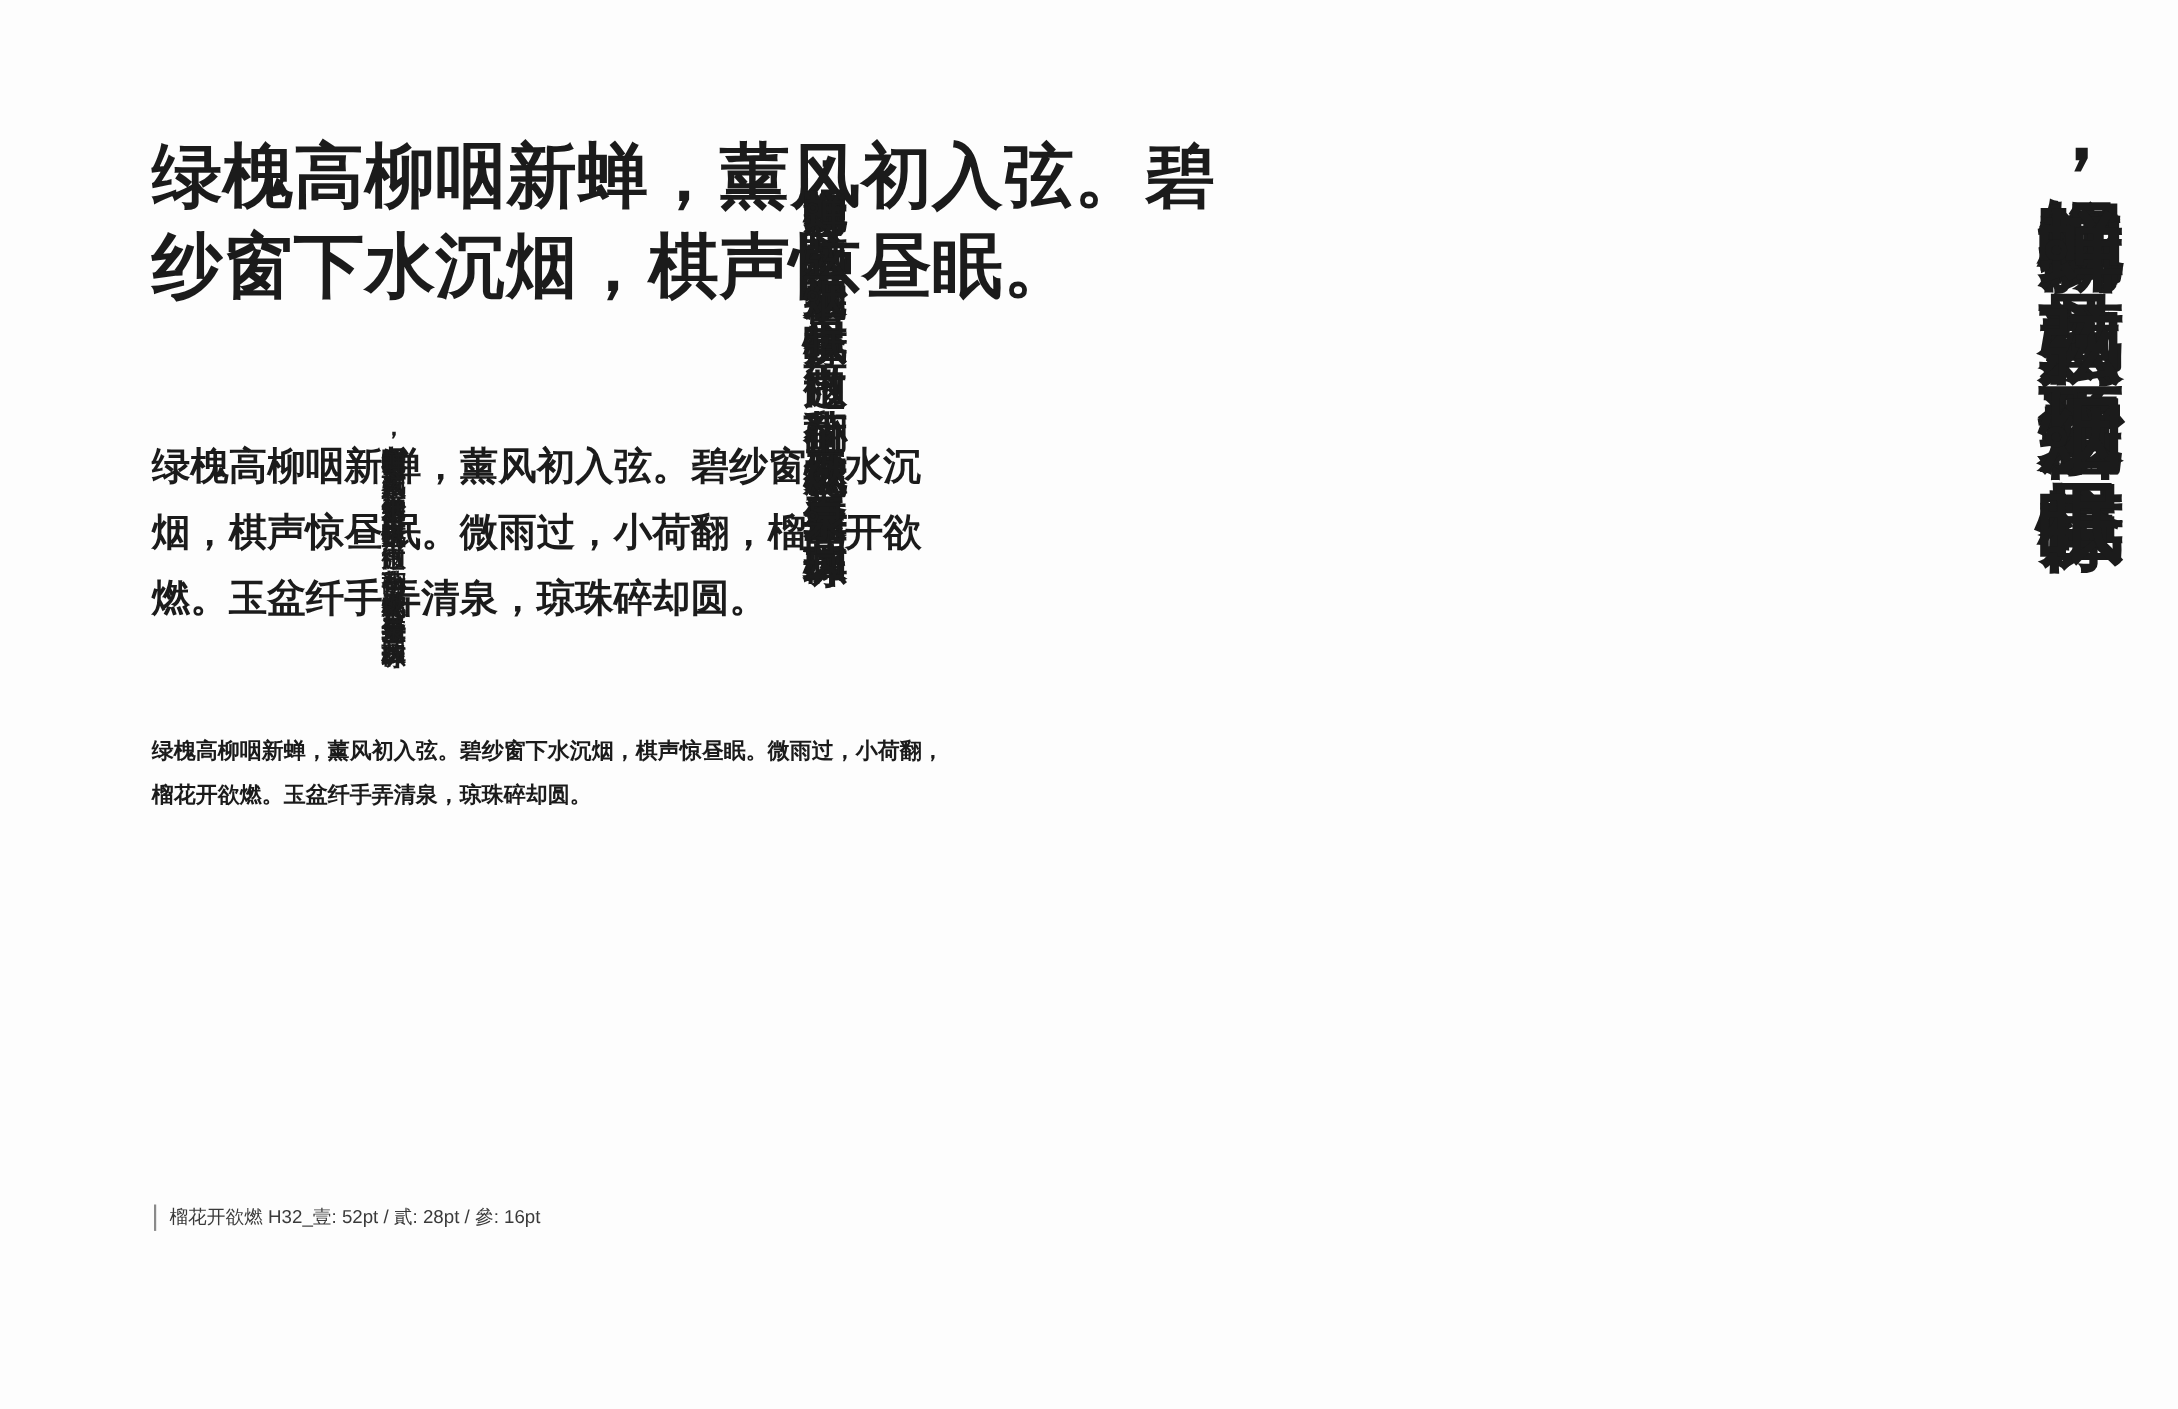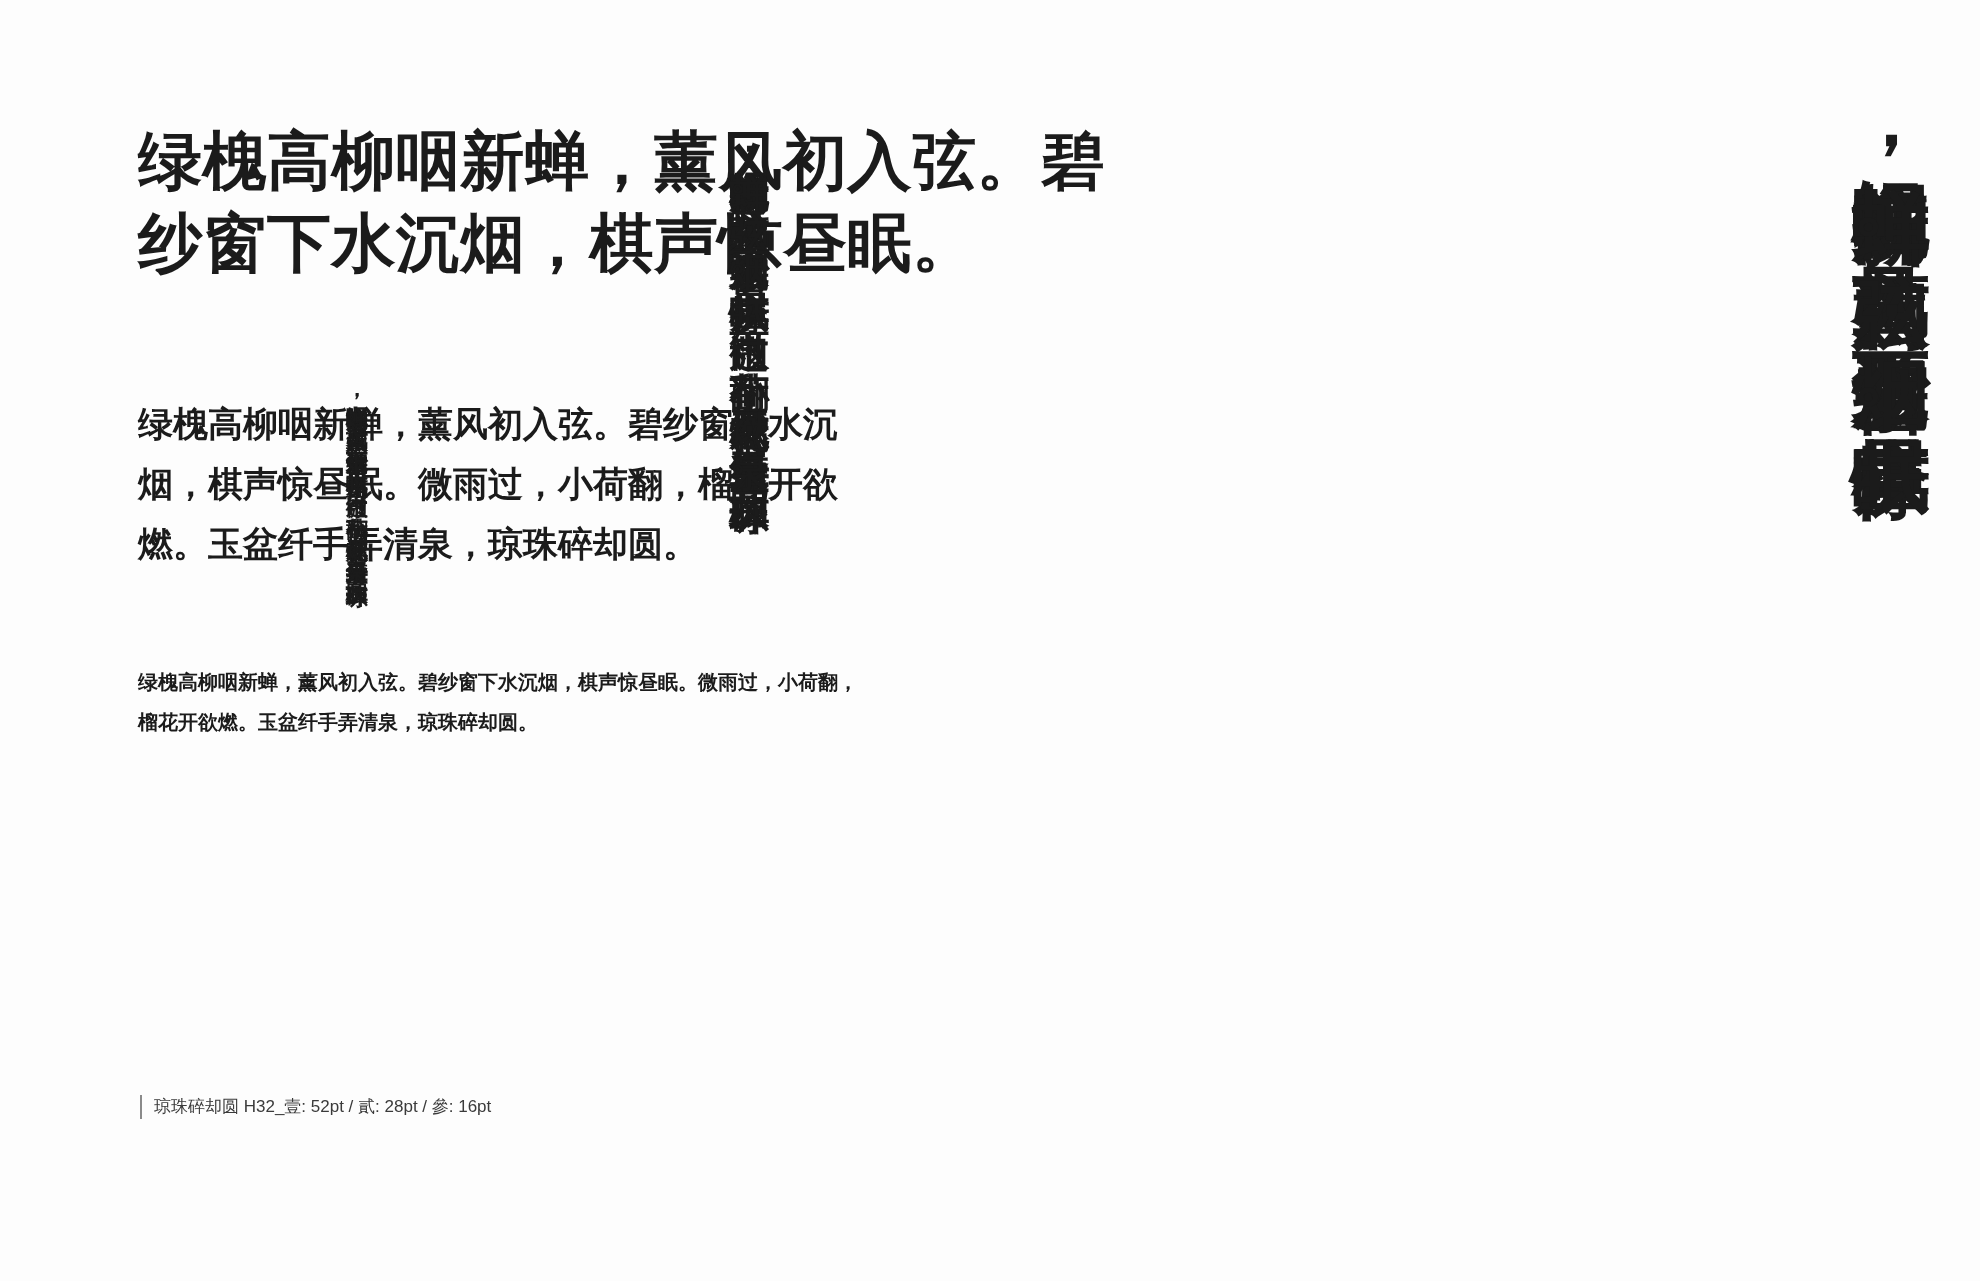--- a/index.html
+++ b/index.html
@@ -119,21 +119,21 @@
 <div class="page">
 
   <div class="left-col">
     <div class="sample-large">绿槐高柳咽新蝉，薰风初入弦。碧纱窗下水沉烟，棋声惊昼眠。</div>
 
     <div class="sample-medium">绿槐高柳咽新蝉，薰风初入弦。碧纱窗下水沉烟，棋声惊昼眠。微雨过，小荷翻，榴花开欲燃。玉盆纤手弄清泉，琼珠碎却圆。</div>
 
     <div class="sample-small">绿槐高柳咽新蝉，薰风初入弦。碧纱窗下水沉烟，棋声惊昼眠。微雨过，小荷翻，榴花开欲燃。玉盆纤手弄清泉，琼珠碎却圆。</div>
   </div>
 
-  <div class="caption">琼珠碎却圆 H32_壹: 52pt / 貳: 28pt / 參: 16pt</div>
+  <div class="caption">榴花开欲燃 H32_壹: 52pt / 貳: 28pt / 參: 16pt</div>
 
   <div class="vertical-area">
     <div class="vtext v-large">绿槐高柳咽新蝉，薰风初入弦。碧纱窗下水沉烟，棋声惊昼眠。</div>
 
     <div class="vtext v-medium">绿槐高柳咽新蝉，薰风初入弦。碧纱窗下水沉烟，棋声惊昼眠。微雨过，小荷翻，榴花开欲燃。玉盆纤手弄清泉，琼珠碎却圆。</div>
 
     <div class="vtext v-small">绿槐高柳咽新蝉，薰风初入弦。碧纱窗下水沉烟，棋声惊昼眠。微雨过，小荷翻，榴花开欲燃。玉盆纤手弄清泉，琼珠碎却圆。</div>
   </div>
 
 </div>

